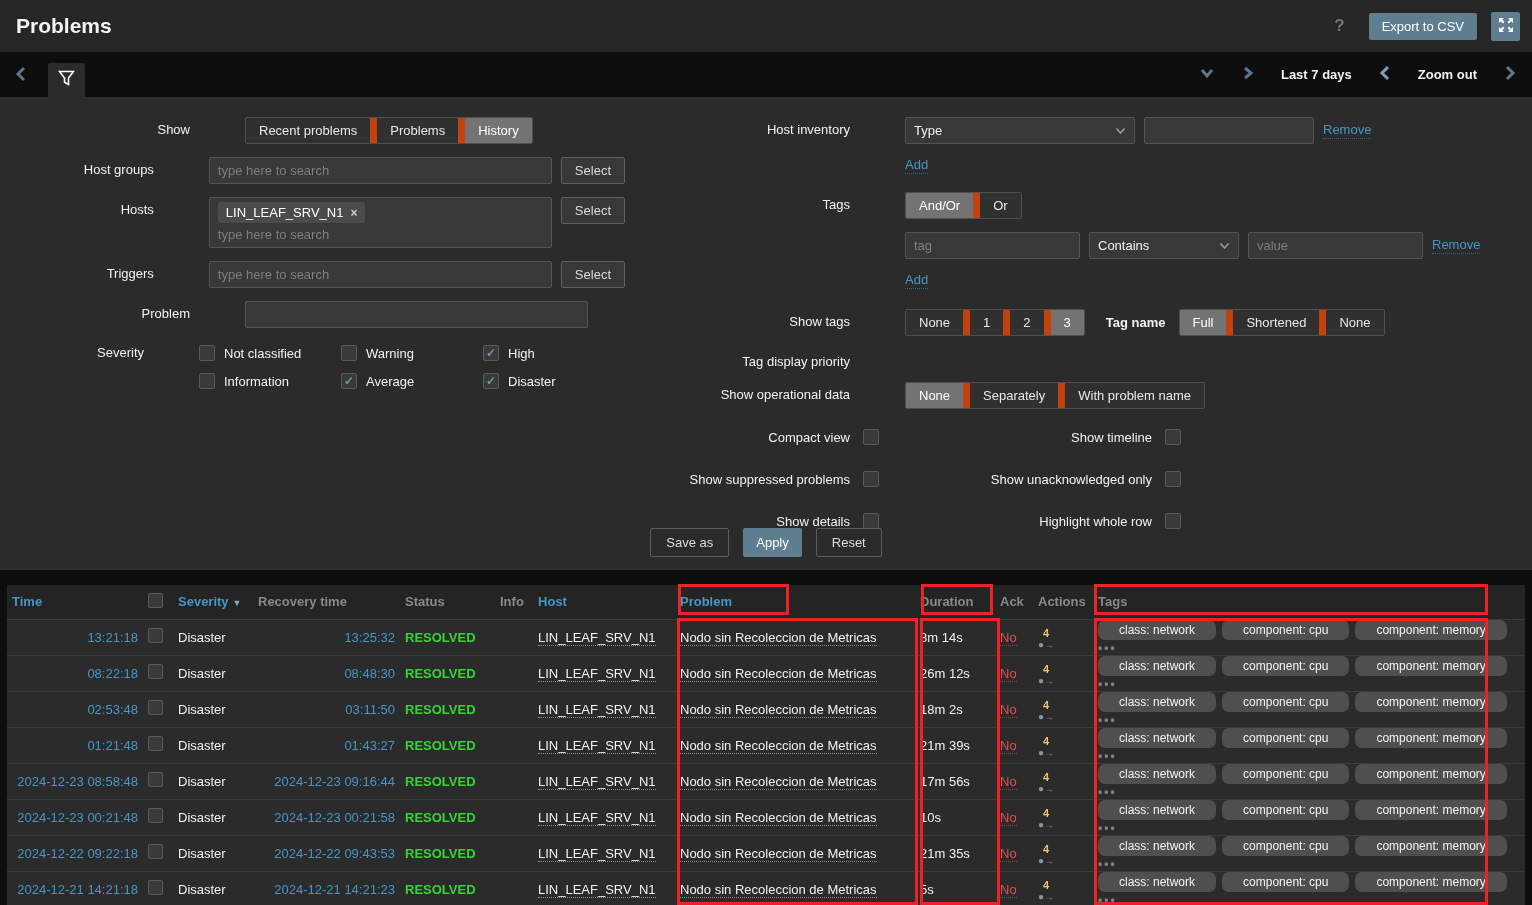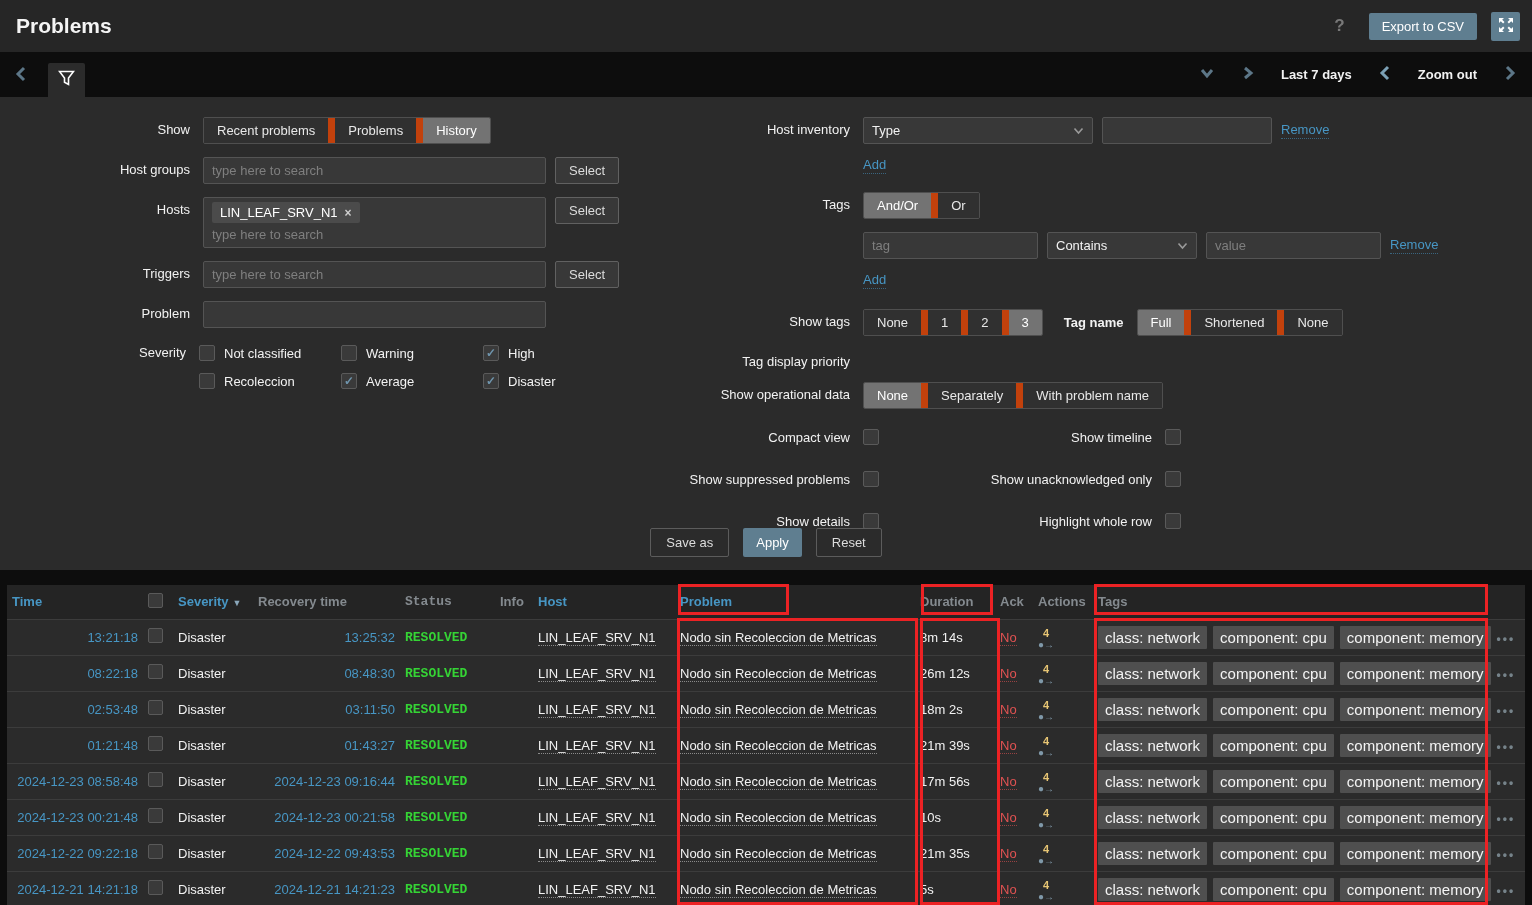--- a/index.html
+++ b/index.html
@@ -23,21 +23,21 @@
   .filter-tab { position:absolute; left:48px; top:11px; width:37px; height:34px; background:#2b2b2b;
     border-radius:2px 2px 0 0; display:flex; align-items:center; justify-content:center; cursor:pointer; }
   .time-ctrls { position:absolute; right:16px; top:0; height:45px; display:flex; align-items:center; gap:27px; }
   .time-lbl { font-weight:bold; color:#f2f2f2; font-size:13px; cursor:pointer; }
 
   
   .panel { position:absolute; left:0; top:97px; width:1532px; height:473px; background:#2b2b2b; padding:20px 0 0 0; }
   .cols { display:flex; }
   .col-l { width:625px; padding-left:0; }
   .col-r { flex:1; }
-  .frow { display:flex; align-items:flex-start; margin-bottom:13px; }
+  .frow { display:flex; align-items:flex-start; margin-bottom:13px;gap:42px; }
   .flabel { width:190px; text-align:right; margin-right:13px; padding-top:5px; color:#f2f2f2; }
   .col-r .flabel { width:225px; }
   .fctl { display:flex; align-items:flex-start; gap:9px; }
 
   input.txt { background:#383838; border:1px solid #545454; border-radius:2px; color:#f2f2f2;
     height:27px; padding:0 8px; font-size:13px; font-family:inherit; }
   input.txt::placeholder { color:#7f7f7f; }
   .w-search { width:343px; }
   .w-hi { width:170px; }
   .w-tag { width:175px; }
@@ -81,34 +81,34 @@
     padding:6px 15px; font-size:13px; cursor:pointer; font-family:inherit; }
 
   
   .tblwrap { position:absolute; left:7px; top:585px; width:1518px; height:320px; }
   table { border-collapse:collapse; width:100%; table-layout:fixed; }
   th { height:34px; font-weight:bold; text-align:left; font-size:13px; background:#242424; padding:0 5px; }
   td { height:36px; padding:0 5px; background:#2b2b2b; border-top:1px solid #3c3c3c; font-size:13px; }
   th.sort, .th-blue { color:#4796c4; cursor:pointer; }
   th.gray { color:#848a8f; font-weight:bold; }
   .c-time { width:136px; } .c-check { width:30px; } .c-sev { width:80px; } .c-rec { width:147px; }
-  .c-status { width:95px;font-family:Liberation Mono, monospace; } .c-info { width:38px; } .c-host { width:142px; } .c-prob { width:240px; }
+  .c-status { width:95px; } .c-info { width:38px; } .c-host { width:142px; } .c-prob { width:240px; }
   .c-dur { width:80px; } .c-ack { width:38px; } .c-act { width:60px; } .c-tags { width:auto; }
   td.c-time, th.c-time, td.c-rec, th.c-rec { text-align:right;margin-top:8px; }
   th.c-time, th.c-rec { text-align:left; }
   .t-link { color:#4796c4; cursor:pointer; }
   .status-res { color:#35d435; font-weight:bold; }
   .host-link { color:#f2f2f2; border-bottom:1px dotted rgba(255,255,255,.45); cursor:pointer; }
   .prob-link { color:#f2f2f2; border-bottom:1px dotted rgba(255,255,255,.45); cursor:pointer; }
   .ack-no { color:#e05252; border-bottom:1px dotted rgba(224,82,82,.6); cursor:pointer; }
   .act-badge { display:inline-flex; flex-direction:column; align-items:center; line-height:11px; cursor:pointer; }
   .act-num { color:#e7c574; font-size:11px; font-weight:bold; }
   .act-glyph { color:#7f98a8; font-size:10px; letter-spacing:0; }
-  .tag { display:inline-block; background:#4f4f4f; color:#f4f4f4; border-radius:1px; padding:3px 7px;
-    margin-right:6px; font-size:15px; }
+  .tag { display:inline-block; background:#4f4f4f; color:#f4f4f4; border-radius:7px; padding:3px 21px;
+    margin-right:6px; font-size:12px; }
   .tag-more { color:#76838a; font-weight:bold; letter-spacing:2px; cursor:pointer; font-size:12px; }
   .sort-arrow { color:#8aa7ba; font-size:9px; margin-left:4px; }
 
   
   .anno { position:absolute; border:3px solid #ec2224; pointer-events:none; }
 </style>
 </head>
 <body>
 
 <div class="page">
@@ -227,21 +227,21 @@
             <span class="sev-item">
                 <span class="cb"></span>
                 <span>Warning</span>
               </span>
             <span class="sev-item">
                 <span class="cb checked"></span>
                 <span>High</span>
               </span>
             <span class="sev-item">
                 <span class="cb"></span>
-                <span>Recoleccion</span>
+                <span>Information</span>
               </span>
             <span class="sev-item">
                 <span class="cb checked"></span>
                 <span>Average</span>
               </span>
             <span class="sev-item">
                 <span class="cb checked"></span>
                 <span>Disaster</span>
               </span>
           </div>

